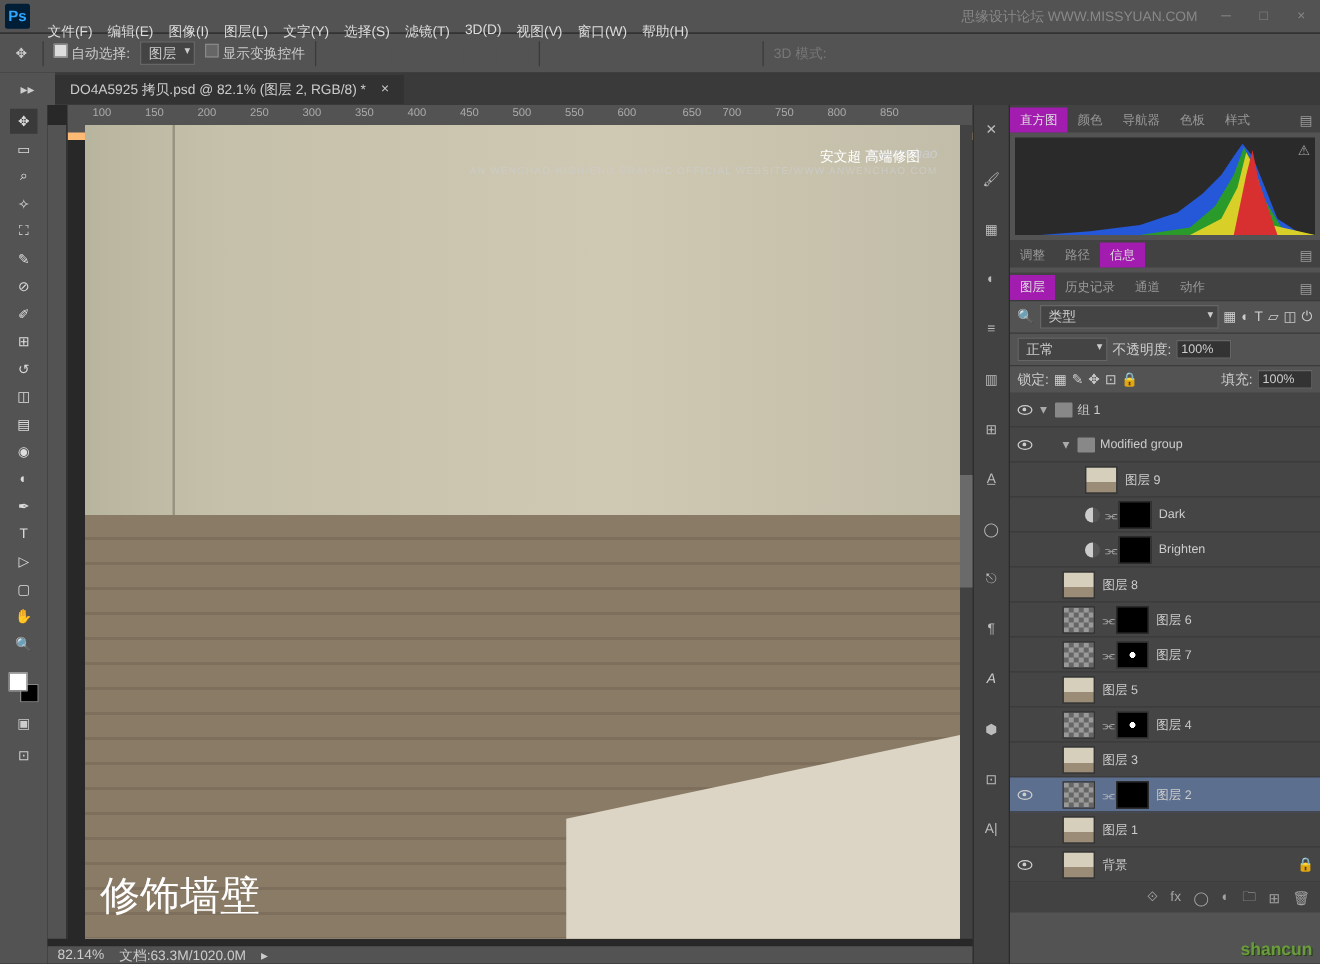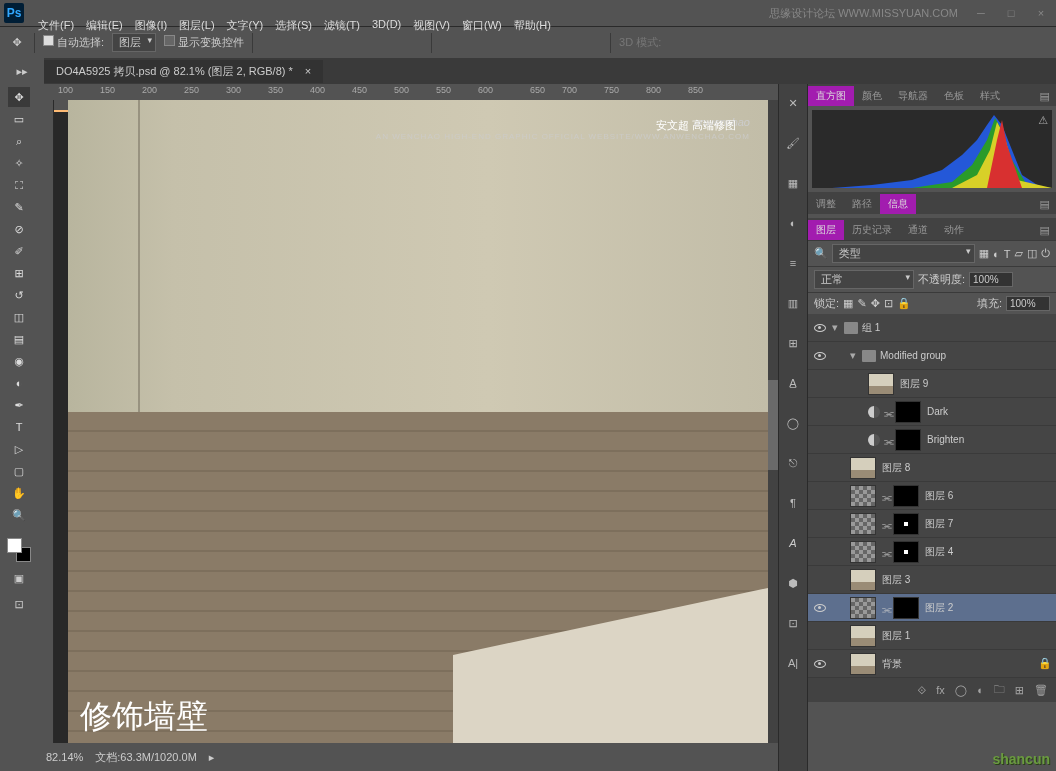--- a/index.html
+++ b/index.html
@@ -23,33 +23,33 @@
 .doctab{padding:4px 12px;background:#323232;color:#ccc;display:flex;align-items:center;gap:12px}
 .main{display:flex;height:calc(100% - 84px)}
 .toolbox{width:38px;background:#535353;display:flex;flex-direction:column;align-items:center;padding-top:2px}
 .tbtn{width:22px;height:20px;margin:1px 0;display:flex;align-items:center;justify-content:center;color:#ddd}
 .tbtn.sel{background:#3a3a3a}
 .swatch{width:24px;height:24px;position:relative;margin-top:6px}
 .sw-fg{width:15px;height:15px;background:#fff;border:1px solid #888;position:absolute;top:0;left:0}
 .sw-bg{width:15px;height:15px;background:#000;border:1px solid #888;position:absolute;bottom:0;right:0}
 .qm{width:22px;height:20px;margin-top:6px;display:flex;align-items:center;justify-content:center}
 .canvas-area{flex:1;background:#282828;display:flex;flex-direction:column;position:relative}
-.ruler-h{height:28px;background:#535353;position:relative;overflow:hidden;border-bottom:2px solid #fdba74}
+.ruler-h{height:28px;background:#535353;margin-left:16px;position:relative;overflow:hidden;border-bottom:6px solid #fdba74}
 .ruler-h span{position:absolute;font-size:9px;color:#aaa;top:1px}
 .ruler-v{width:16px;position:absolute;top:16px;bottom:20px;left:0;background:#535353;border-right:1px solid #2a2a2a}
 .canvas{position:absolute;left:30px;top:16px;right:10px;bottom:20px;background:linear-gradient(180deg,#c8c2ad 0%,#b8b09a 45%,#8a7c68 48%,#9a8b75 55%,#8c7d69 80%,#c5bca8 95%);overflow:hidden}
 .wall{position:absolute;inset:0 0 52% 0;background:linear-gradient(90deg,#b8b59e 0%,#c5c0aa 15%,#cfc9b3 60%,#c2bda8 100%)}
 .corner{position:absolute;left:10%;top:0;bottom:52%;width:2px;background:rgba(60,50,40,.3)}
 .floor{position:absolute;inset:48% 0 0 0;background:repeating-linear-gradient(180deg,#8a7b67 0,#8a7b67 18px,#7d6f5c 18px,#7d6f5c 20px)}
 .carpet{position:absolute;right:0;bottom:0;width:45%;height:25%;background:#dcd5c5;transform:skewY(-12deg);transform-origin:right bottom}
 .watermark{position:absolute;right:18px;top:6px;color:#fff;font-style:italic;font-size:22px;font-family:Georgia,serif;text-align:right}
 .watermark small{display:block;font-size:8px;font-style:normal;letter-spacing:1px;opacity:.8}
 .wm-cn{position:absolute;right:32px;top:18px;color:#fff;font-size:11px}
 .caption{position:absolute;left:12px;bottom:12px;color:#fff;font-size:32px;font-weight:300}
-.statusbar{height:28px;background:#535353;display:flex;align-items:center;padding:0 8px;gap:12px;position:absolute;bottom:0;left:0;right:0}
+.statusbar{height:14px;background:#535353;display:flex;align-items:center;padding:0 8px;gap:12px;position:absolute;bottom:0;left:0;right:0}
 .vstrip{width:30px;background:#424242;display:flex;flex-direction:column;align-items:center;padding-top:8px;gap:18px;border-left:1px solid #2a2a2a;border-right:1px solid #2a2a2a}
 .vico{width:22px;height:22px;display:flex;align-items:center;justify-content:center;color:#bbb}
 .panels{width:248px;background:#535353;display:flex;flex-direction:column}
 .p-tabs{display:flex;background:#424242;height:22px;align-items:flex-end}
 .p-tab{padding:3px 8px;color:#999;font-size:10px}
 .p-tab.act{background:#a21caf;color:#ddd}
 .p-menu{margin-left:auto;padding:3px 6px;color:#999}
 .histo{height:78px;background:#2a2a2a;margin:4px;position:relative;overflow:hidden}
 .histo svg{width:100%;height:100%}
 .lay-opts{display:flex;align-items:center;padding:3px 6px;gap:4px;border-top:1px solid #3a3a3a}
@@ -272,21 +272,21 @@
       <span>🔍</span>
       <div class="dd" style="flex:1">类型</div>
       <span>▦</span>
       <span>◐</span>
       <span>T</span>
       <span>▱</span>
       <span>◫</span>
       <span>⏻</span>
     </div>
     <div class="lay-opts">
-      <div class="dd" style="width:100px">正常</div>
+      <div class="dd" style="width:72px">正常</div>
       <span>不透明度:</span>
       <input value="100%" style="">
     </div>
     <div class="lay-opts">
       <span>锁定:</span>
       <span>▦</span>
       <span>✎</span>
       <span>✥</span>
       <span>⊡</span>
       <span>🔒</span>
@@ -352,20 +352,26 @@
           <div class="vis"></div>
           <span class="ind" style="width: 18px;"></span>
           <div class="thumb chk"></div>
           <span class="link-ic">⫘</span>
           <div class="thumb msk2"></div>
           <span class="lay-label">图层 7</span>
         </div>
         <div class="lay-row">
           <div class="vis"></div>
           <span class="ind" style="width: 18px;"></span>
+          <div class="thumb img"></div>
+          <span class="lay-label">图层 5</span>
+        </div>
+        <div class="lay-row">
+          <div class="vis"></div>
+          <span class="ind" style="width: 18px;"></span>
           <div class="thumb chk"></div>
           <span class="link-ic">⫘</span>
           <div class="thumb msk2"></div>
           <span class="lay-label">图层 4</span>
         </div>
         <div class="lay-row">
           <div class="vis"></div>
           <span class="ind" style="width: 18px;"></span>
           <div class="thumb img"></div>
           <span class="lay-label">图层 3</span>

